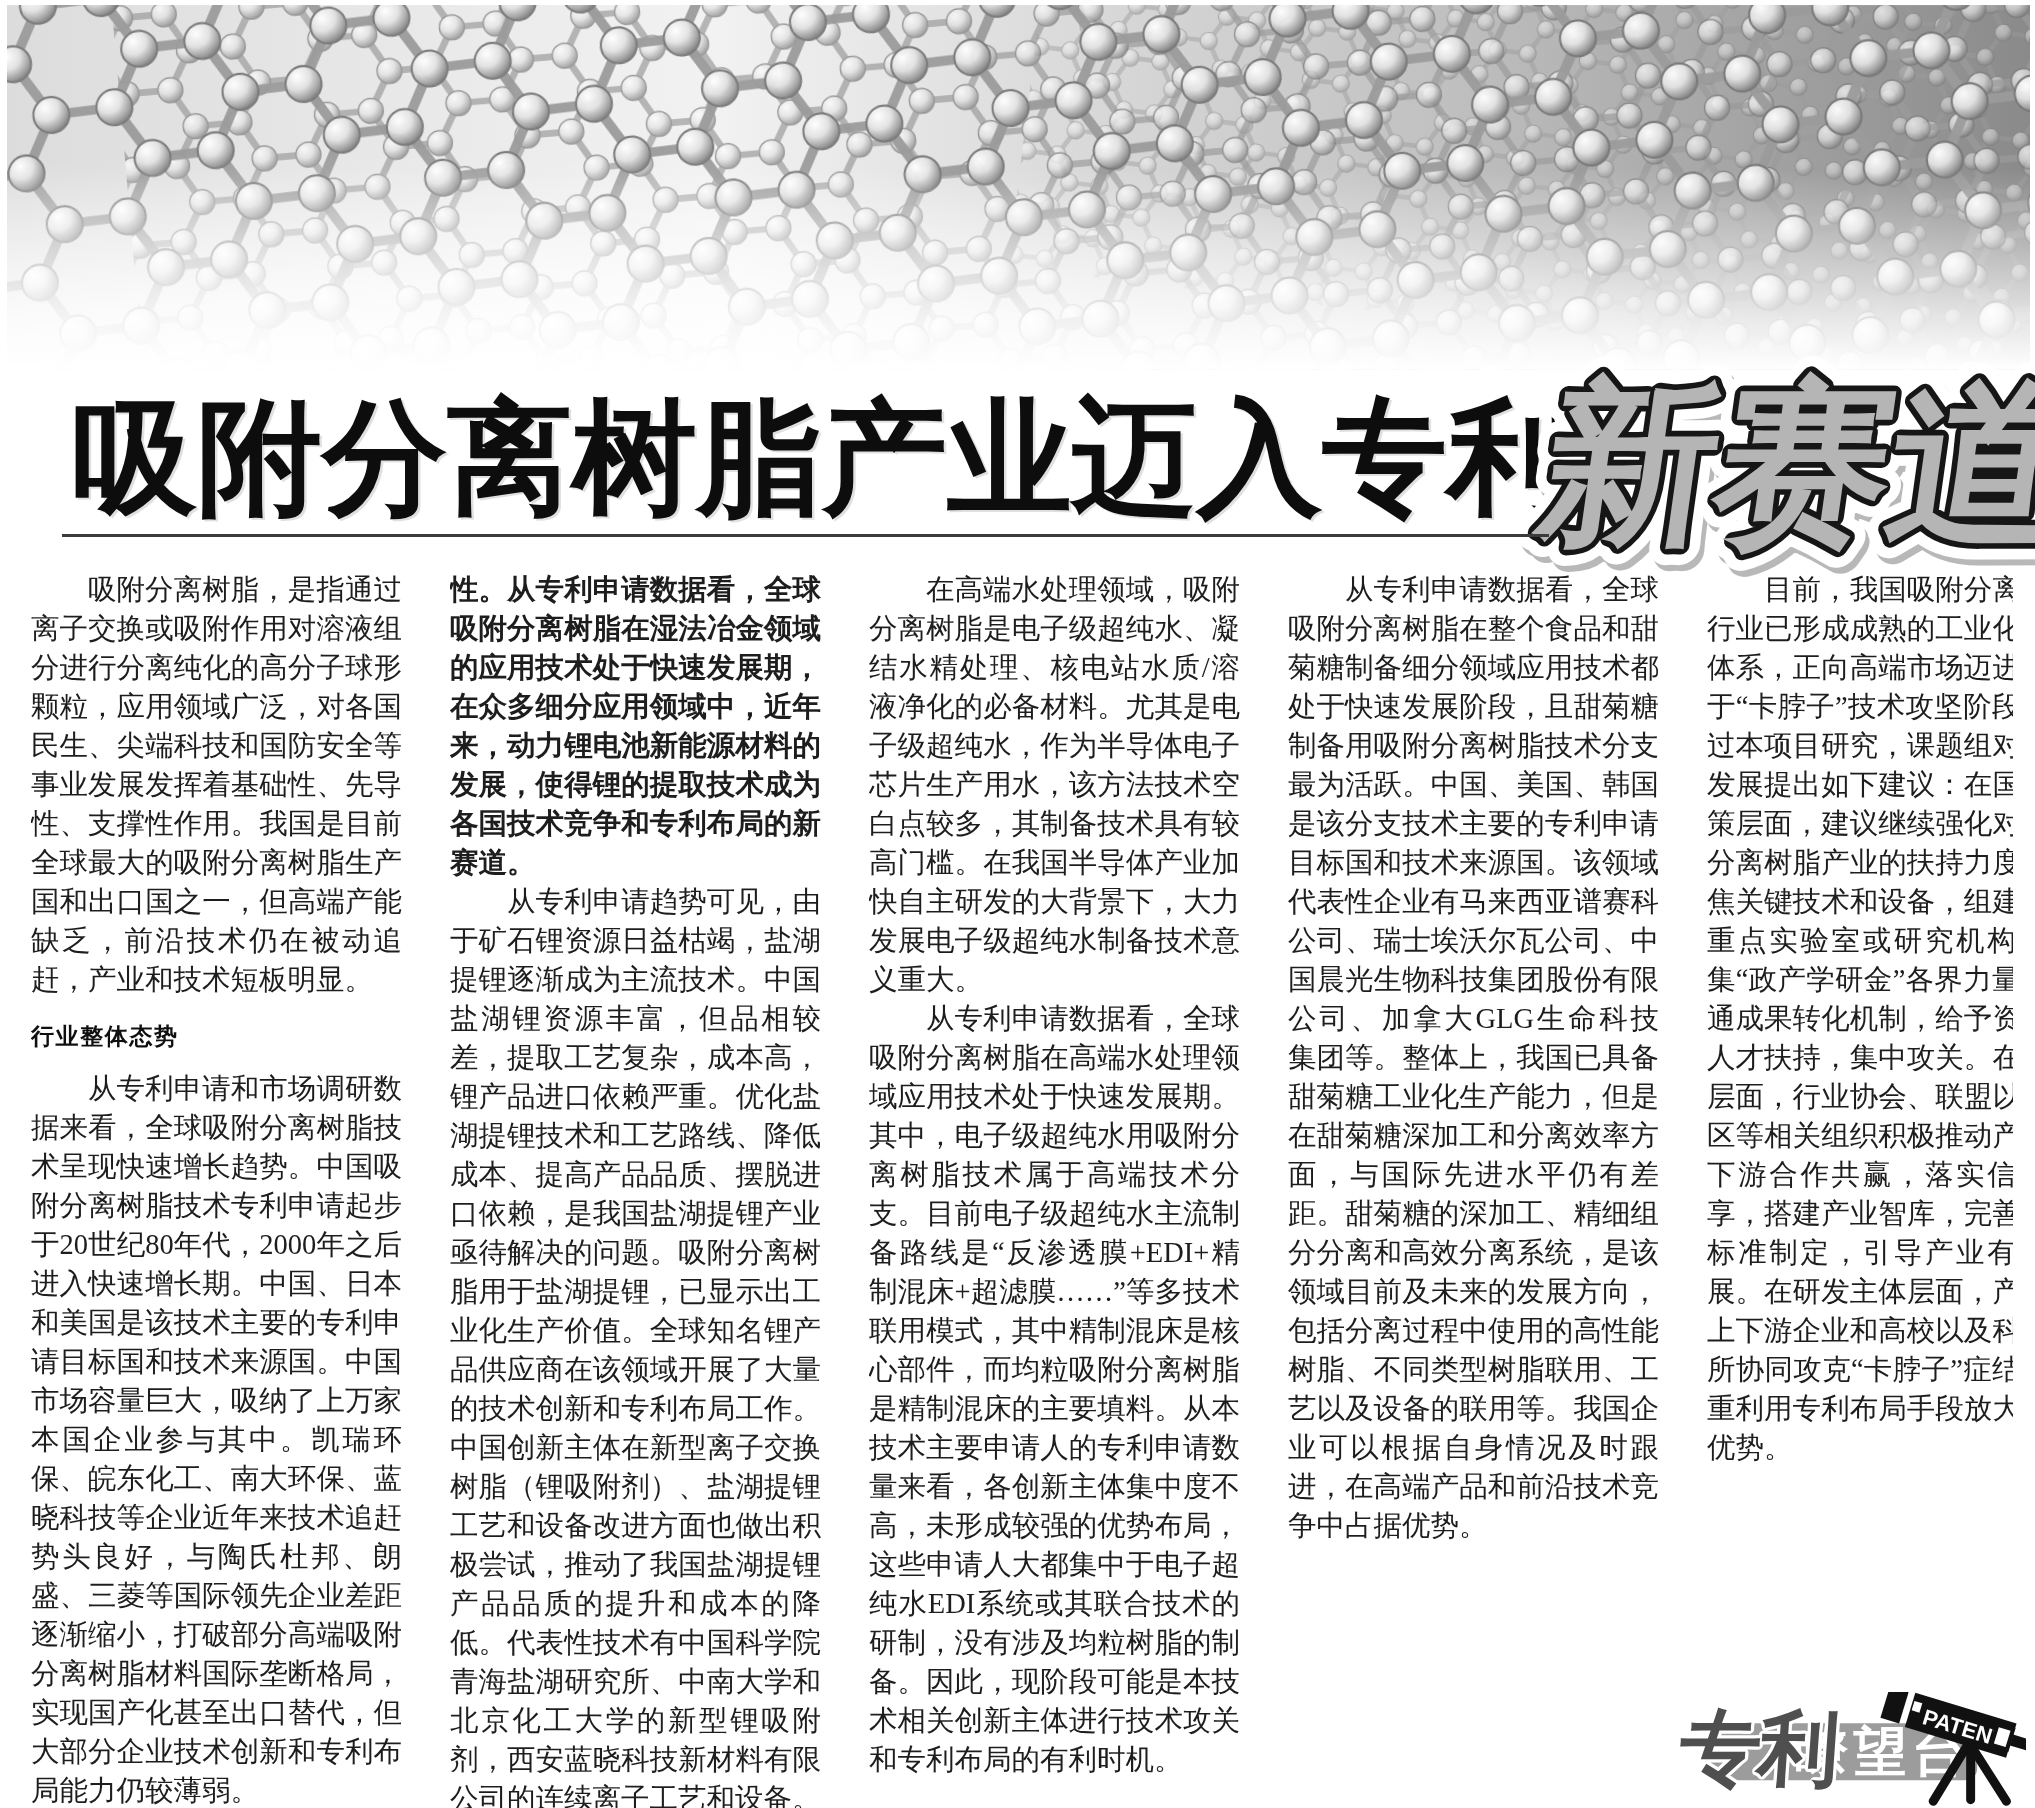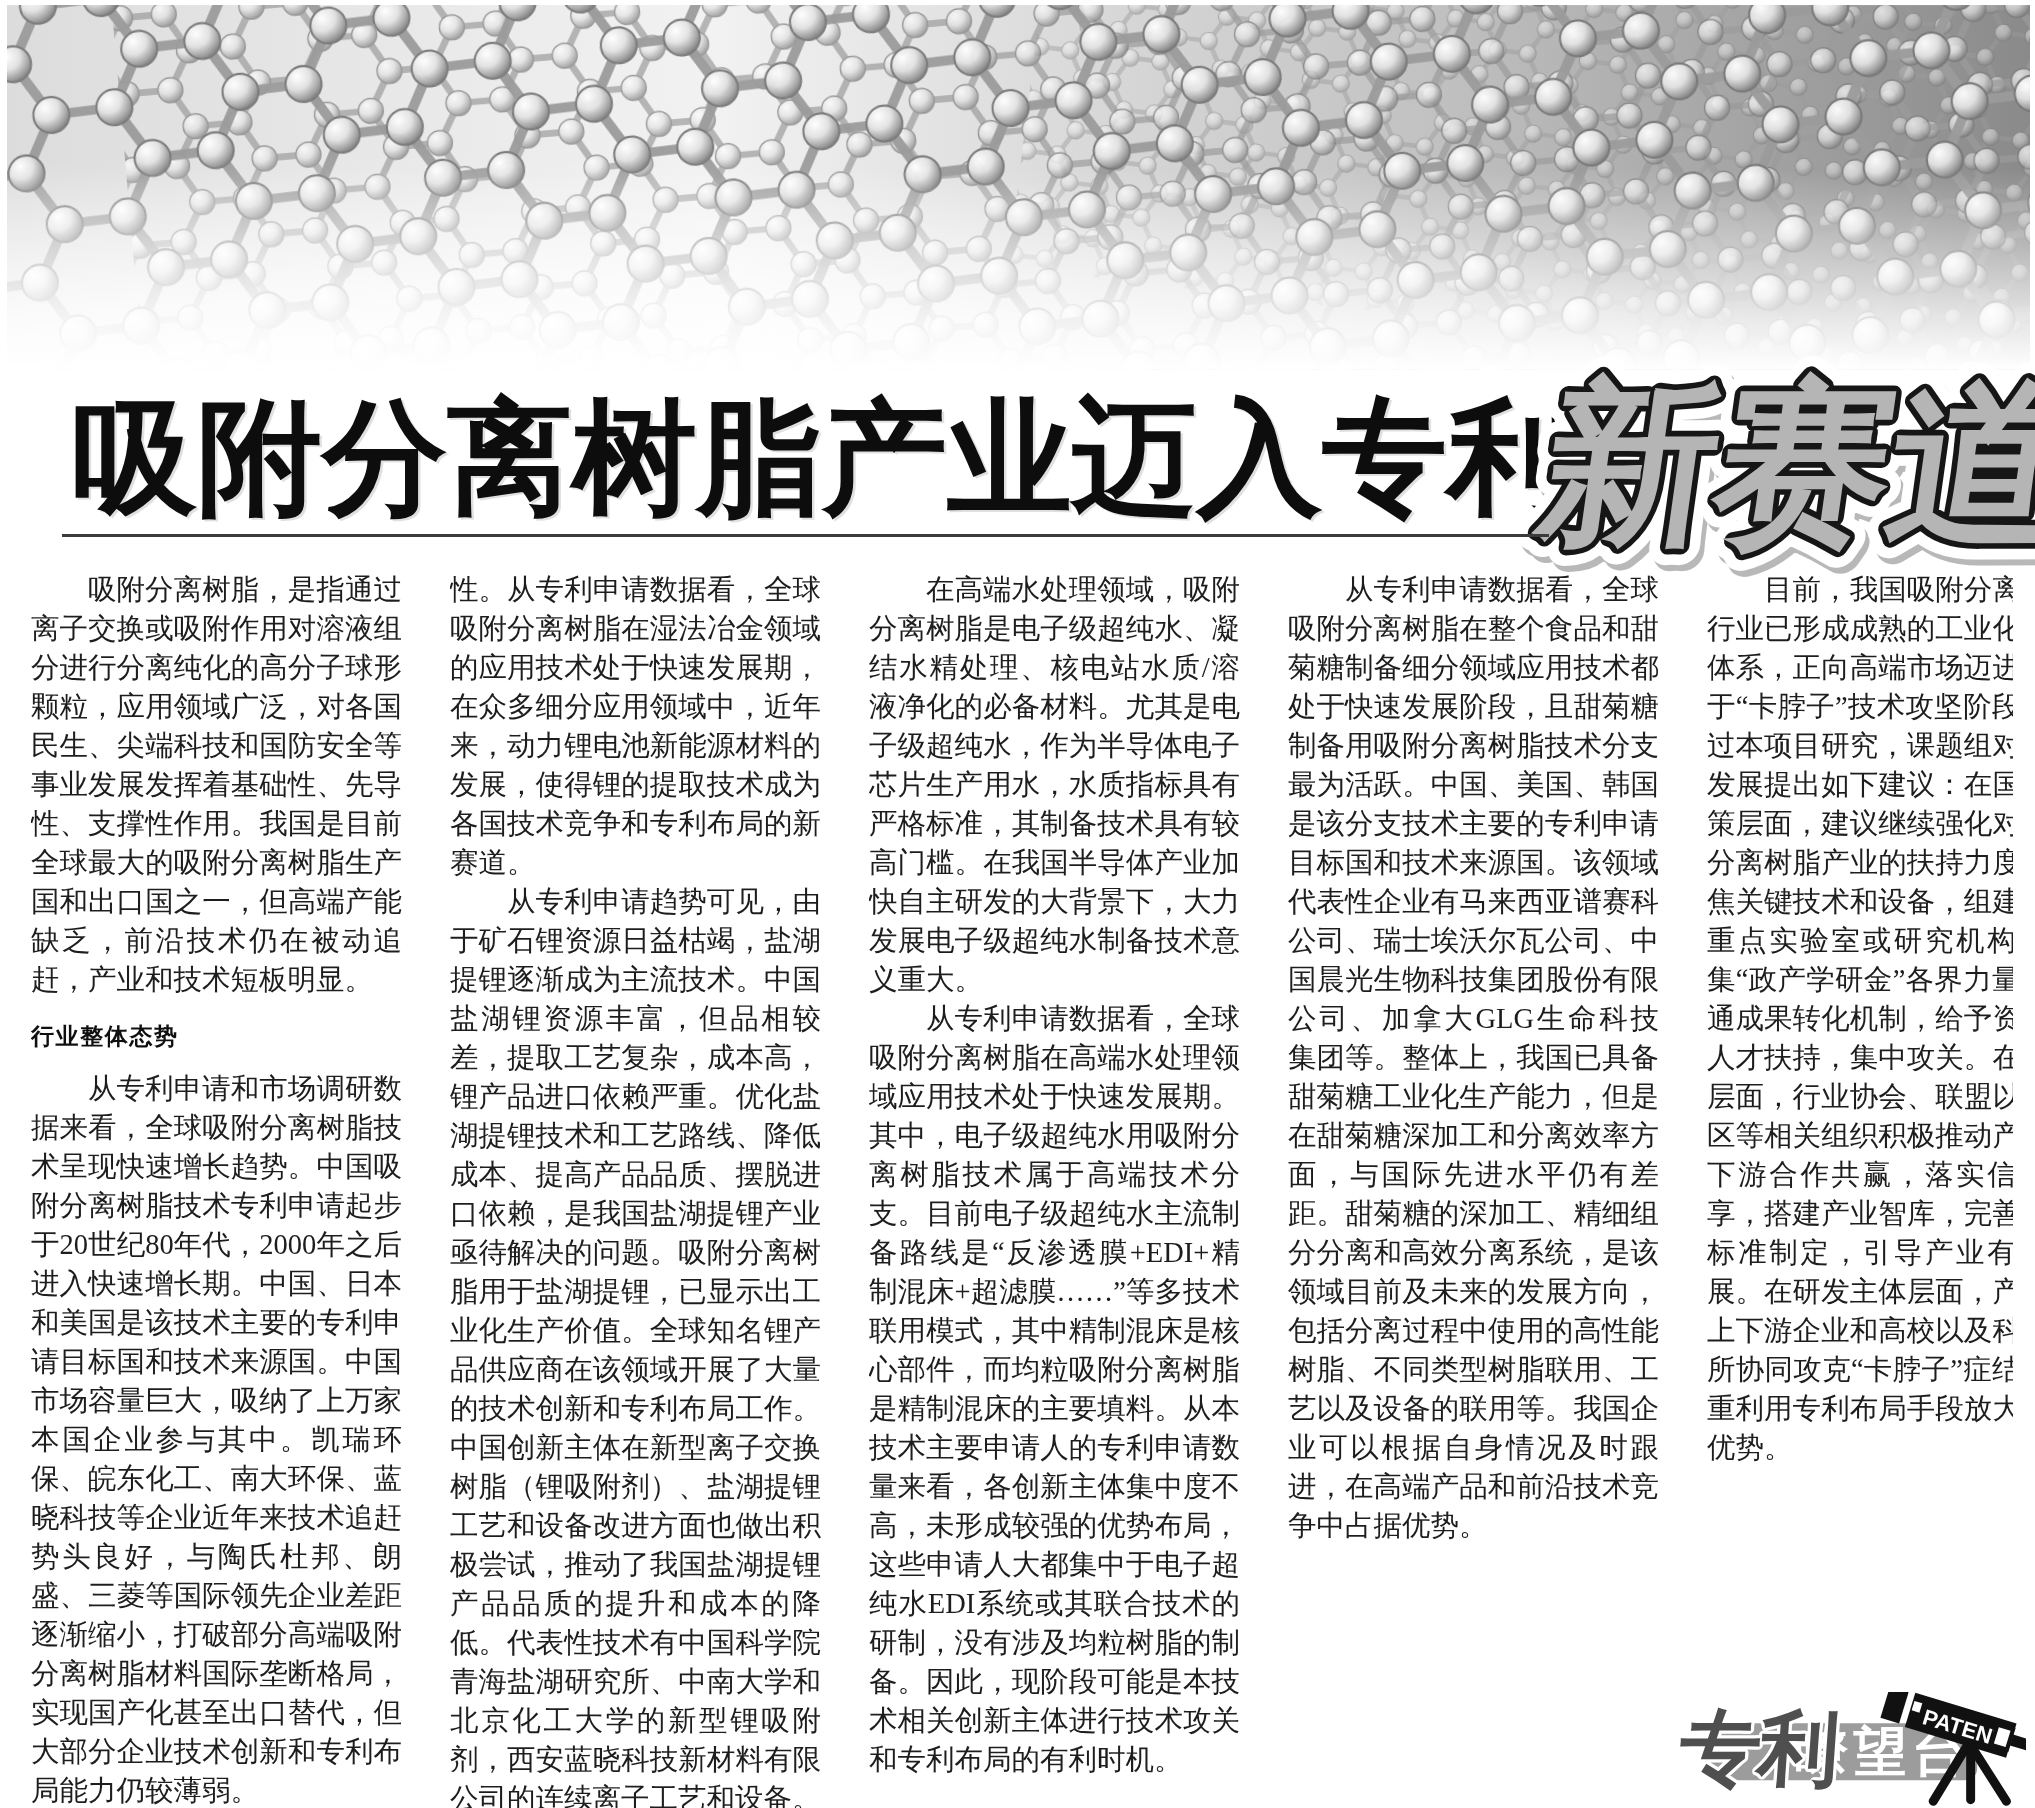--- a/index.html
+++ b/index.html
@@ -23,21 +23,21 @@
   .columns{
     position:absolute;left:31px;top:570px;width:1982px;height:1238px;
     display:flex;gap:48px;overflow:hidden;
   }
   .col{flex:0 0 371px;width:371px;overflow:hidden;}
   .col p.p,.col p.cont{
     font-size:28.5px;line-height:39px;margin:0;color:#1d1d1d;
     text-align:justify;text-justify:inter-ideograph;
   }
   .col p.p{text-indent:2em;}
-  .col p.cont{text-indent:0;}
+  .col p.cont{text-indent:0;font-weight:bold;}
   .col h2.h{
     font-family:"Liberation Sans","DejaVu Sans",sans-serif;
     font-size:23px;font-weight:bold;color:#0f0f0f;margin:22px 0 17px 0;letter-spacing:1.6px;
   }
   
   .footer-logo{position:absolute;left:1671px;top:1692px;width:355px;height:116px;}
 </style>
 </head>
 <body>
 
@@ -110,21 +110,21 @@
     <div class="col">
       <p class="p">吸附分离树脂，是指通过离子交换或吸附作用对溶液组分进行分离纯化的高分子球形颗粒，应用领域广泛，对各国民生、尖端科技和国防安全等事业发展发挥着基础性、先导性、支撑性作用。我国是目前全球最大的吸附分离树脂生产国和出口国之一，但高端产能缺乏，前沿技术仍在被动追赶，产业和技术短板明显。</p>
       <h2 class="h">行业整体态势</h2>
       <p class="p">从专利申请和市场调研数据来看，全球吸附分离树脂技术呈现快速增长趋势。中国吸附分离树脂技术专利申请起步于20世纪80年代，2000年之后进入快速增长期。中国、日本和美国是该技术主要的专利申请目标国和技术来源国。中国市场容量巨大，吸纳了上万家本国企业参与其中。凯瑞环保、皖东化工、南大环保、蓝晓科技等企业近年来技术追赶势头良好，与陶氏杜邦、朗盛、三菱等国际领先企业差距逐渐缩小，打破部分高端吸附分离树脂材料国际垄断格局，实现国产化甚至出口替代，但大部分企业技术创新和专利布局能力仍较薄弱。</p>
     </div>
     <div class="col">
       <p class="cont">性。从专利申请数据看，全球吸附分离树脂在湿法冶金领域的应用技术处于快速发展期，在众多细分应用领域中，近年来，动力锂电池新能源材料的发展，使得锂的提取技术成为各国技术竞争和专利布局的新赛道。</p>
       <p class="p">从专利申请趋势可见，由于矿石锂资源日益枯竭，盐湖提锂逐渐成为主流技术。中国盐湖锂资源丰富，但品相较差，提取工艺复杂，成本高，锂产品进口依赖严重。优化盐湖提锂技术和工艺路线、降低成本、提高产品品质、摆脱进口依赖，是我国盐湖提锂产业亟待解决的问题。吸附分离树脂用于盐湖提锂，已显示出工业化生产价值。全球知名锂产品供应商在该领域开展了大量的技术创新和专利布局工作。中国创新主体在新型离子交换树脂（锂吸附剂）、盐湖提锂工艺和设备改进方面也做出积极尝试，推动了我国盐湖提锂产品品质的提升和成本的降低。代表性技术有中国科学院青海盐湖研究所、中南大学和北京化工大学的新型锂吸附剂，西安蓝晓科技新材料有限公司的连续离子工艺和设备。</p>
     </div>
     <div class="col">
-      <p class="p">在高端水处理领域，吸附分离树脂是电子级超纯水、凝结水精处理、核电站水质/溶液净化的必备材料。尤其是电子级超纯水，作为半导体电子芯片生产用水，水质指标具有严格标准，其制备技术具有较高门槛。在我国半导体产业加快自主研发的大背景下，大力发展电子级超纯水制备技术意义重大。</p>
+      <p class="p">在高端水处理领域，吸附分离树脂是电子级超纯水、凝结水精处理、核电站水质/溶液净化的必备材料。尤其是电子级超纯水，作为半导体电子芯片生产用水，该方法技术空白点较多，其制备技术具有较高门槛。在我国半导体产业加快自主研发的大背景下，大力发展电子级超纯水制备技术意义重大。</p>
       <p class="p">从专利申请数据看，全球吸附分离树脂在高端水处理领域应用技术处于快速发展期。其中，电子级超纯水用吸附分离树脂技术属于高端技术分支。目前电子级超纯水主流制备路线是“反渗透膜+EDI+精制混床+超滤膜……”等多技术联用模式，其中精制混床是核心部件，而均粒吸附分离树脂是精制混床的主要填料。从本技术主要申请人的专利申请数量来看，各创新主体集中度不高，未形成较强的优势布局，这些申请人大都集中于电子超纯水EDI系统或其联合技术的研制，没有涉及均粒树脂的制备。因此，现阶段可能是本技术相关创新主体进行技术攻关和专利布局的有利时机。</p>
     </div>
     <div class="col">
       <p class="p">从专利申请数据看，全球吸附分离树脂在整个食品和甜菊糖制备细分领域应用技术都处于快速发展阶段，且甜菊糖制备用吸附分离树脂技术分支最为活跃。中国、美国、韩国是该分支技术主要的专利申请目标国和技术来源国。该领域代表性企业有马来西亚谱赛科公司、瑞士埃沃尔瓦公司、中国晨光生物科技集团股份有限公司、加拿大GLG生命科技集团等。整体上，我国已具备甜菊糖工业化生产能力，但是在甜菊糖深加工和分离效率方面，与国际先进水平仍有差距。甜菊糖的深加工、精细组分分离和高效分离系统，是该领域目前及未来的发展方向，包括分离过程中使用的高性能树脂、不同类型树脂联用、工艺以及设备的联用等。我国企业可以根据自身情况及时跟进，在高端产品和前沿技术竞争中占据优势。</p>
     </div>
     <div class="col">
       <p class="p">目前，我国吸附分离树脂行业已形成成熟的工业化生产体系，正向高端市场迈进，处于“卡脖子”技术攻坚阶段。通过本项目研究，课题组对行业发展提出如下建议：在国家政策层面，建议继续强化对吸附分离树脂产业的扶持力度，聚焦关键技术和设备，组建国家重点实验室或研究机构，汇集“政产学研金”各界力量，畅通成果转化机制，给予资金和人才扶持，集中攻关。在产业层面，行业协会、联盟以及园区等相关组织积极推动产业上下游合作共赢，落实信息共享，搭建产业智库，完善相关标准制定，引导产业有序发展。在研发主体层面，产业链上下游企业和高校以及科研院所协同攻克“卡脖子”症结，注重利用专利布局手段放大竞争优势。</p>
     </div>
   </div>
 

